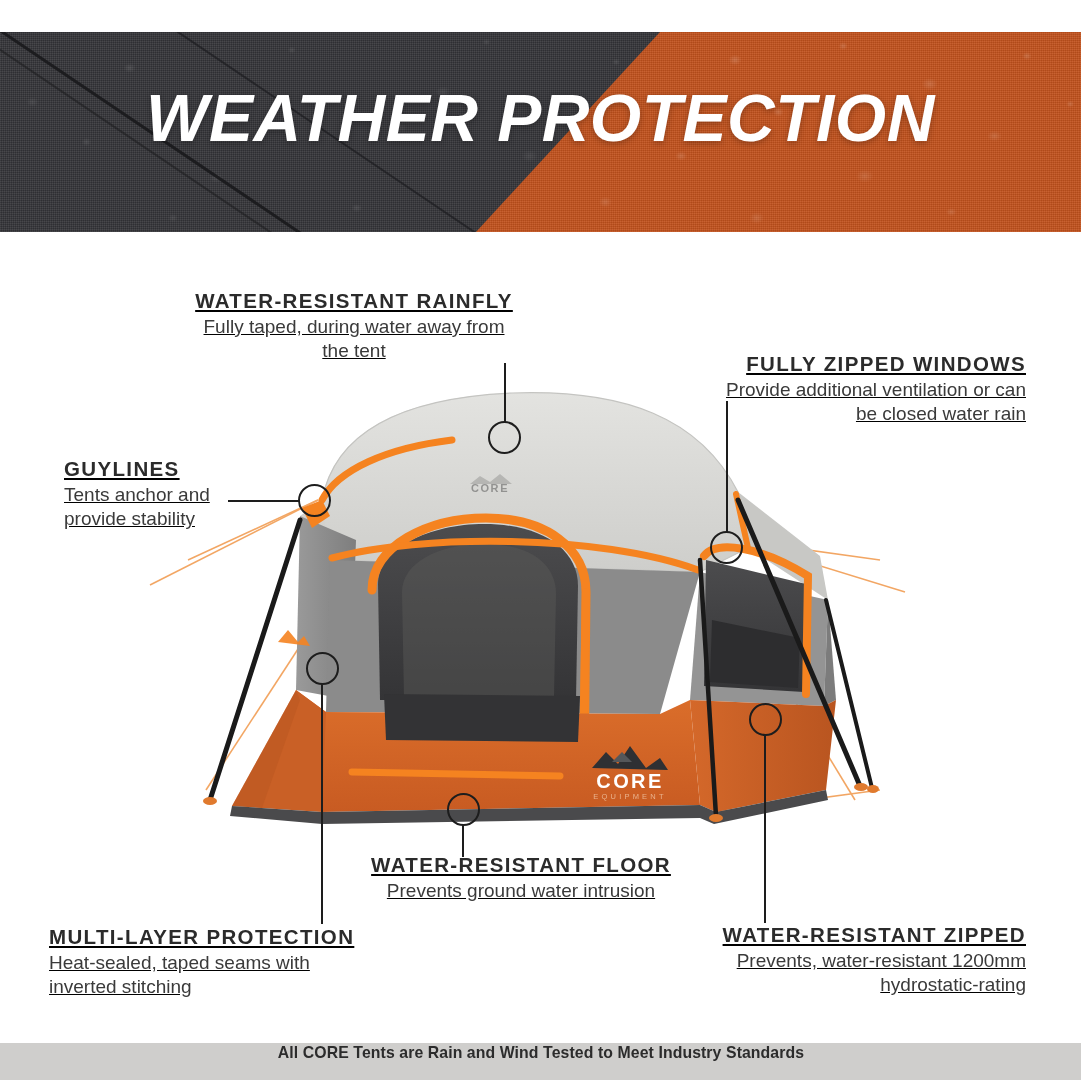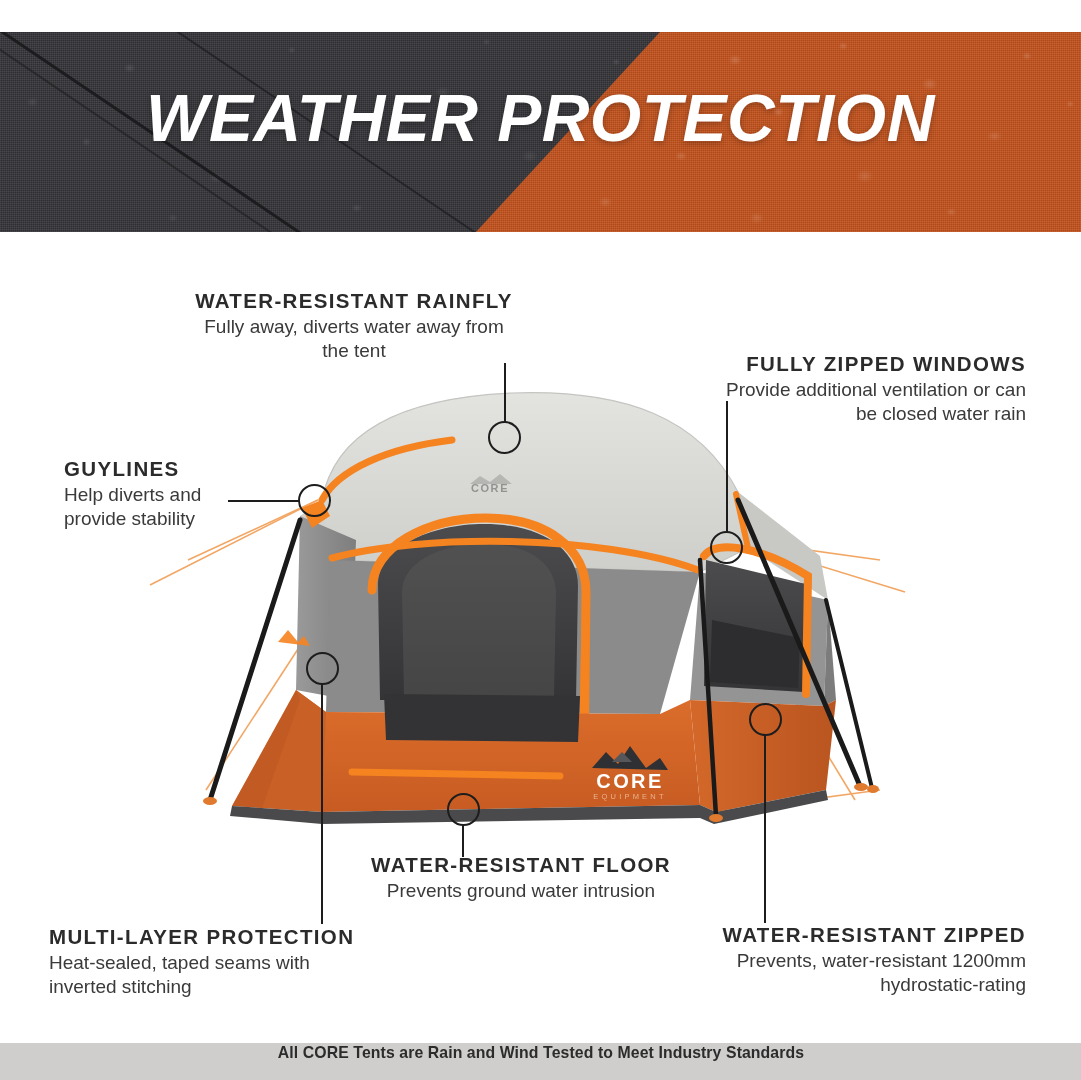--- a/index.html
+++ b/index.html
@@ -81,21 +81,21 @@
     position:absolute;left:0;top:0;width:1081px;height:172px;
     display:flex;align-items:center;justify-content:center;
     color:#ffffff;
     font-size:66px;font-weight:bold;font-style:italic;
     letter-spacing:.5px;
     white-space:nowrap;
     text-shadow:0 2px 6px rgba(0,0,0,.25);
   }
 
   
-  .callout{position:absolute;}
+  .callout{position:absolute;text-decoration:underline;}
   .callout .hd{
     font-size:20.5px;font-weight:bold;color:#2b2b2b;
     letter-spacing:1.35px;line-height:1.22;
     white-space:nowrap;
   }
   .callout .bd{
     font-size:19px;color:#3a3a3a;line-height:1.28;font-weight:normal;
     margin-top:2px;
   }
   .al-left{text-align:left;}
@@ -261,37 +261,37 @@
 
   <div class="marker" style="left:447px;top:793px;width:33px;height:33px;"></div>
   <div class="lead v" style="left:462px;top:825px;height:32px;"></div>
 
   <div class="marker" style="left:749px;top:703px;width:33px;height:33px;"></div>
   <div class="lead v" style="left:764px;top:735px;height:188px;"></div>
 
   <div class="callout al-center" style="left:176px;top:288px;width:356px;">
     <div class="hd">WATER-RESISTANT RAINFLY</div>
     <div class="bd">
-      <div>Fully away, diverts water away from</div>
+      <div>Fully taped, during water away from</div>
       <div>the tent</div>
     </div>
   </div>
 
   <div class="callout al-right" style="left:660px;top:339px;width:366px;margin-top:12px;">
     <div class="hd">FULLY ZIPPED WINDOWS</div>
     <div class="bd">
       <div>Provide additional ventilation or can</div>
       <div>be closed water rain</div>
     </div>
   </div>
 
   <div class="callout al-left" style="left:64px;top:456px;width:220px;">
     <div class="hd">GUYLINES</div>
     <div class="bd">
-      <div>Help diverts and</div>
+      <div>Tents anchor and</div>
       <div>provide stability</div>
     </div>
   </div>
 
   <div class="callout al-center" style="left:322px;top:852px;width:398px;">
     <div class="hd">WATER-RESISTANT FLOOR</div>
     <div class="bd">
       <div>Prevents ground water intrusion</div>
     </div>
   </div>

